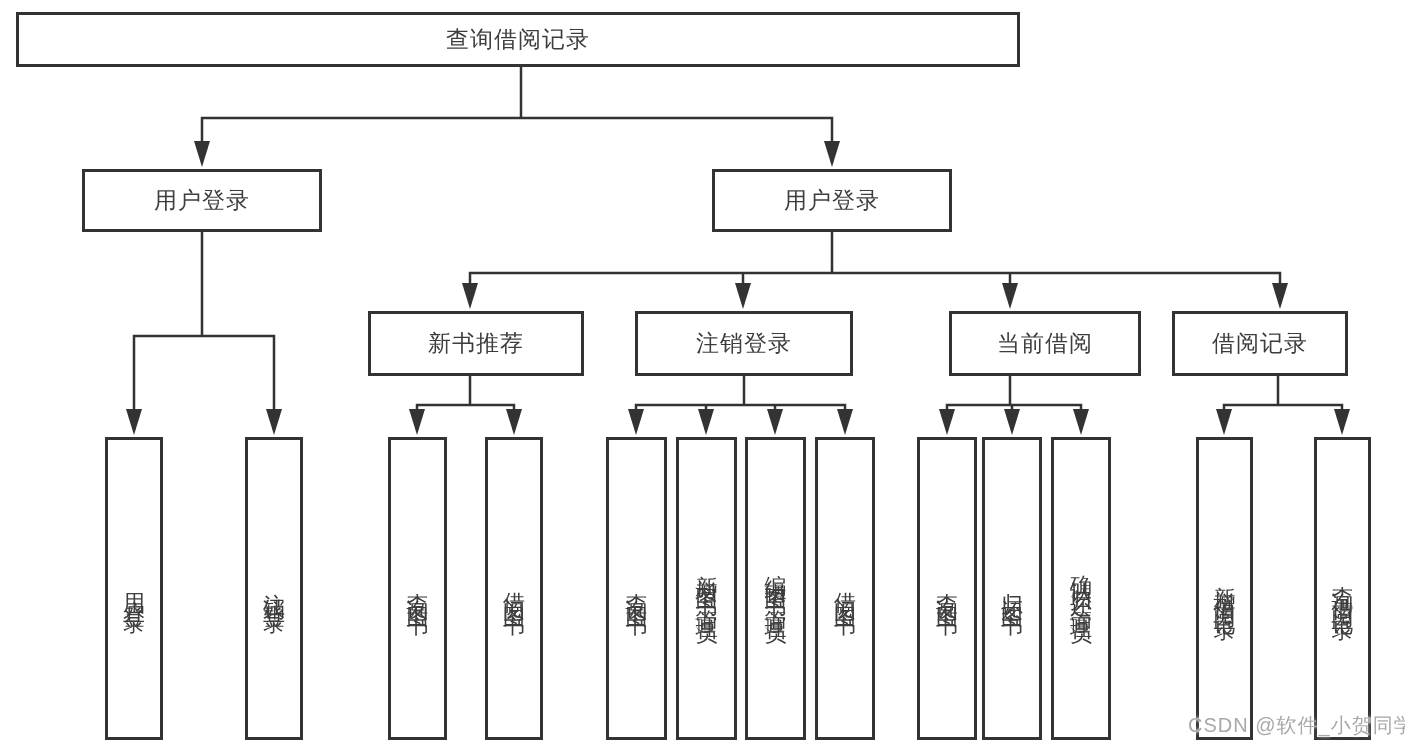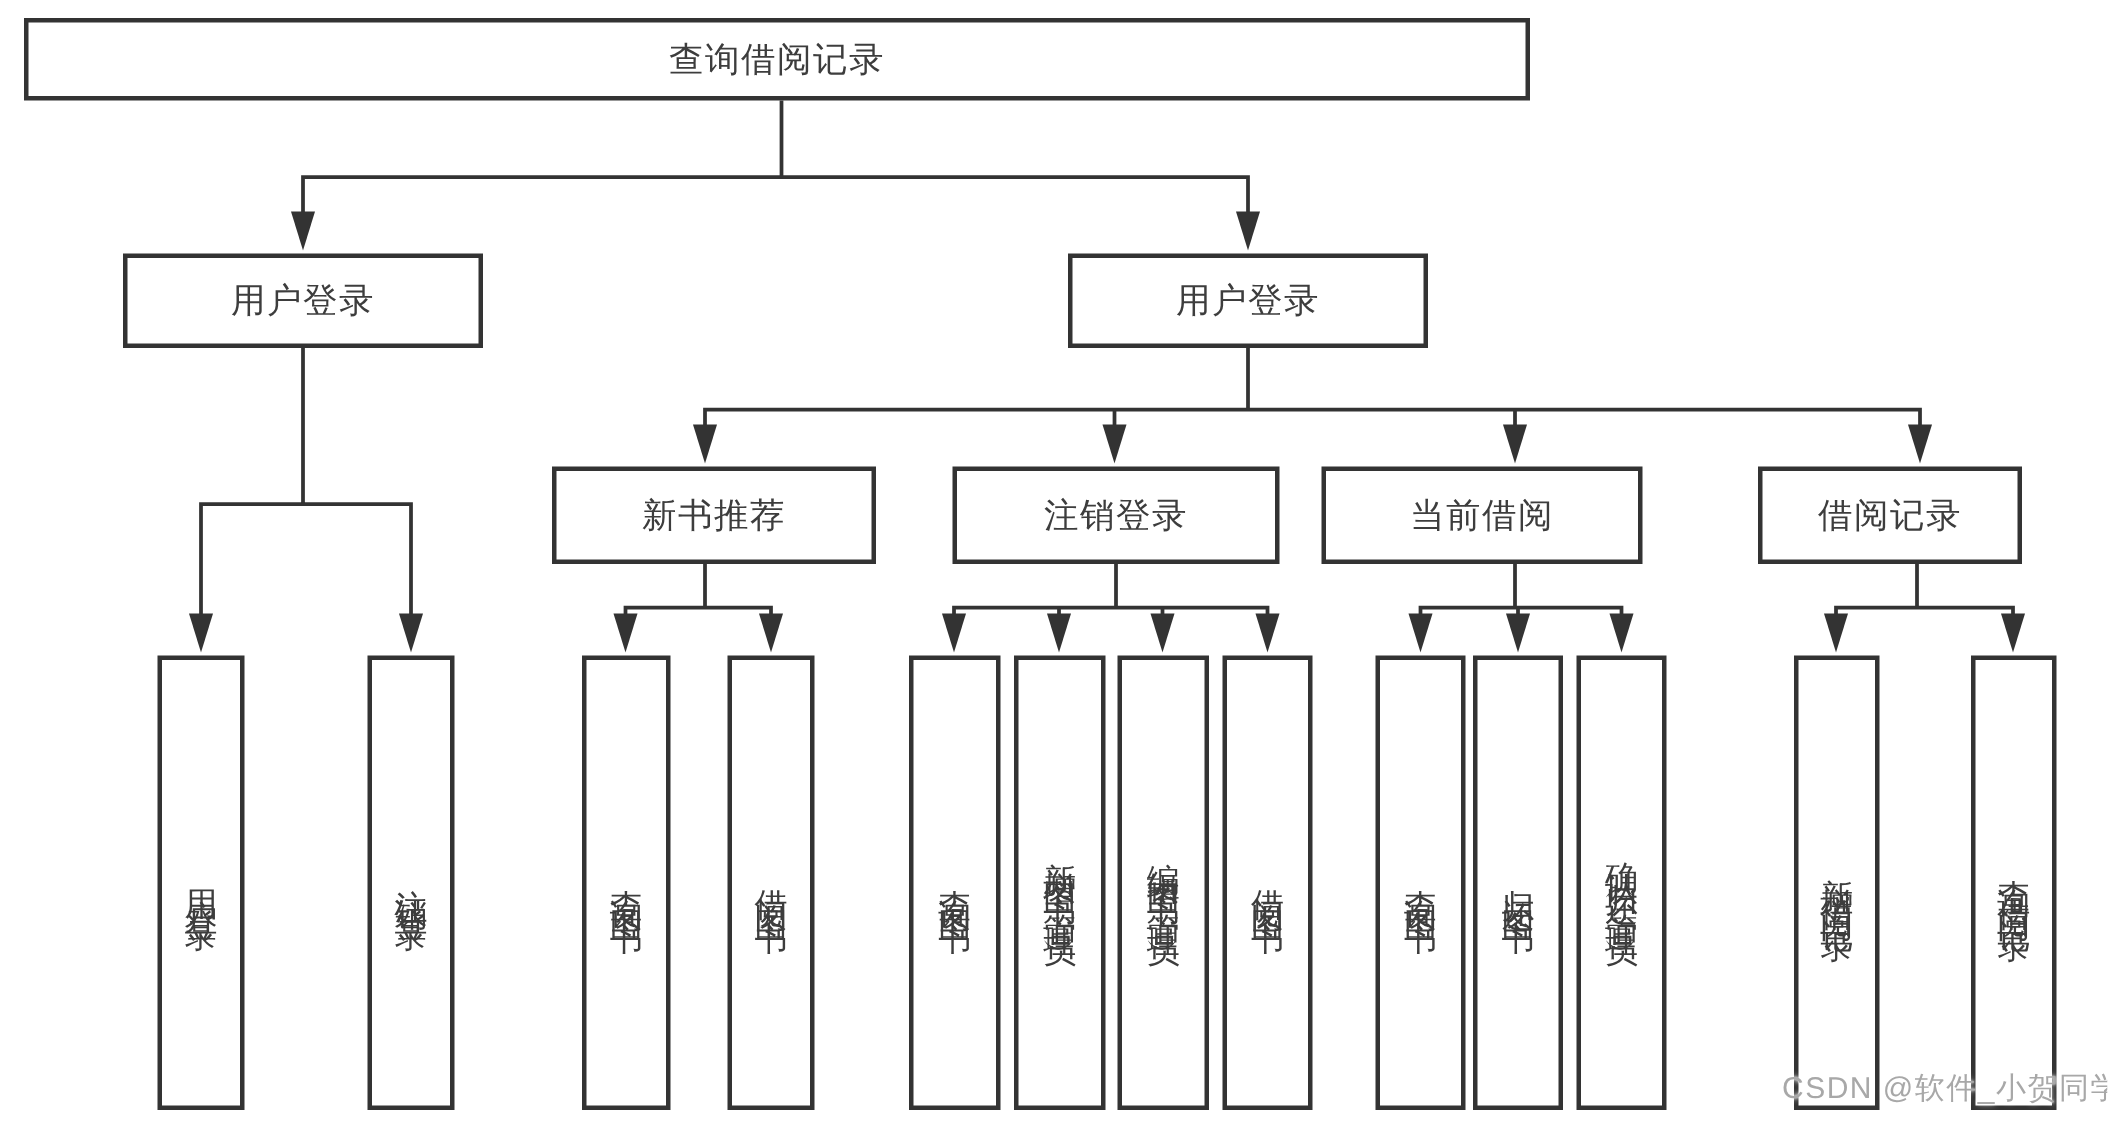--- a/index.html
+++ b/index.html
@@ -84,21 +84,21 @@
     </g>
   </svg>
 
   <div class="node h" style="left:16px; top:12px; width:1004px; height:55px">查询借阅记录</div>
 
   <div class="node h" style="left:82px; top:169px; width:240px; height:63px">用户登录</div>
   <div class="node h" style="left:712px; top:169px; width:240px; height:63px">用户登录</div>
 
   <div class="node h" style="left:368px; top:311px; width:216px; height:65px">新书推荐</div>
   <div class="node h" style="left:635px; top:311px; width:218px; height:65px">注销登录</div>
-  <div class="node h" style="left:881px; top:311px; width:214px; height:65px">当前借阅</div>
+  <div class="node h" style="left:949px; top:311px; width:192px; height:65px">当前借阅</div>
   <div class="node h" style="left:1172px; top:311px; width:176px; height:65px">借阅记录</div>
 
   <div class="node v" style="left:105px; top:437px; width:58px; height:303px">用户登录</div>
   <div class="node v" style="left:245px; top:437px; width:58px; height:303px">注销登录</div>
 
   <div class="node v" style="left:388px; top:437px; width:59px; height:303px">查询图书</div>
   <div class="node v" style="left:485px; top:437px; width:58px; height:303px">借阅图书</div>
 
   <div class="node v" style="left:606px; top:437px; width:61px; height:303px">查询图书</div>
   <div class="node v" style="left:676px; top:437px; width:61px; height:303px">新增图书（管理员）</div>

